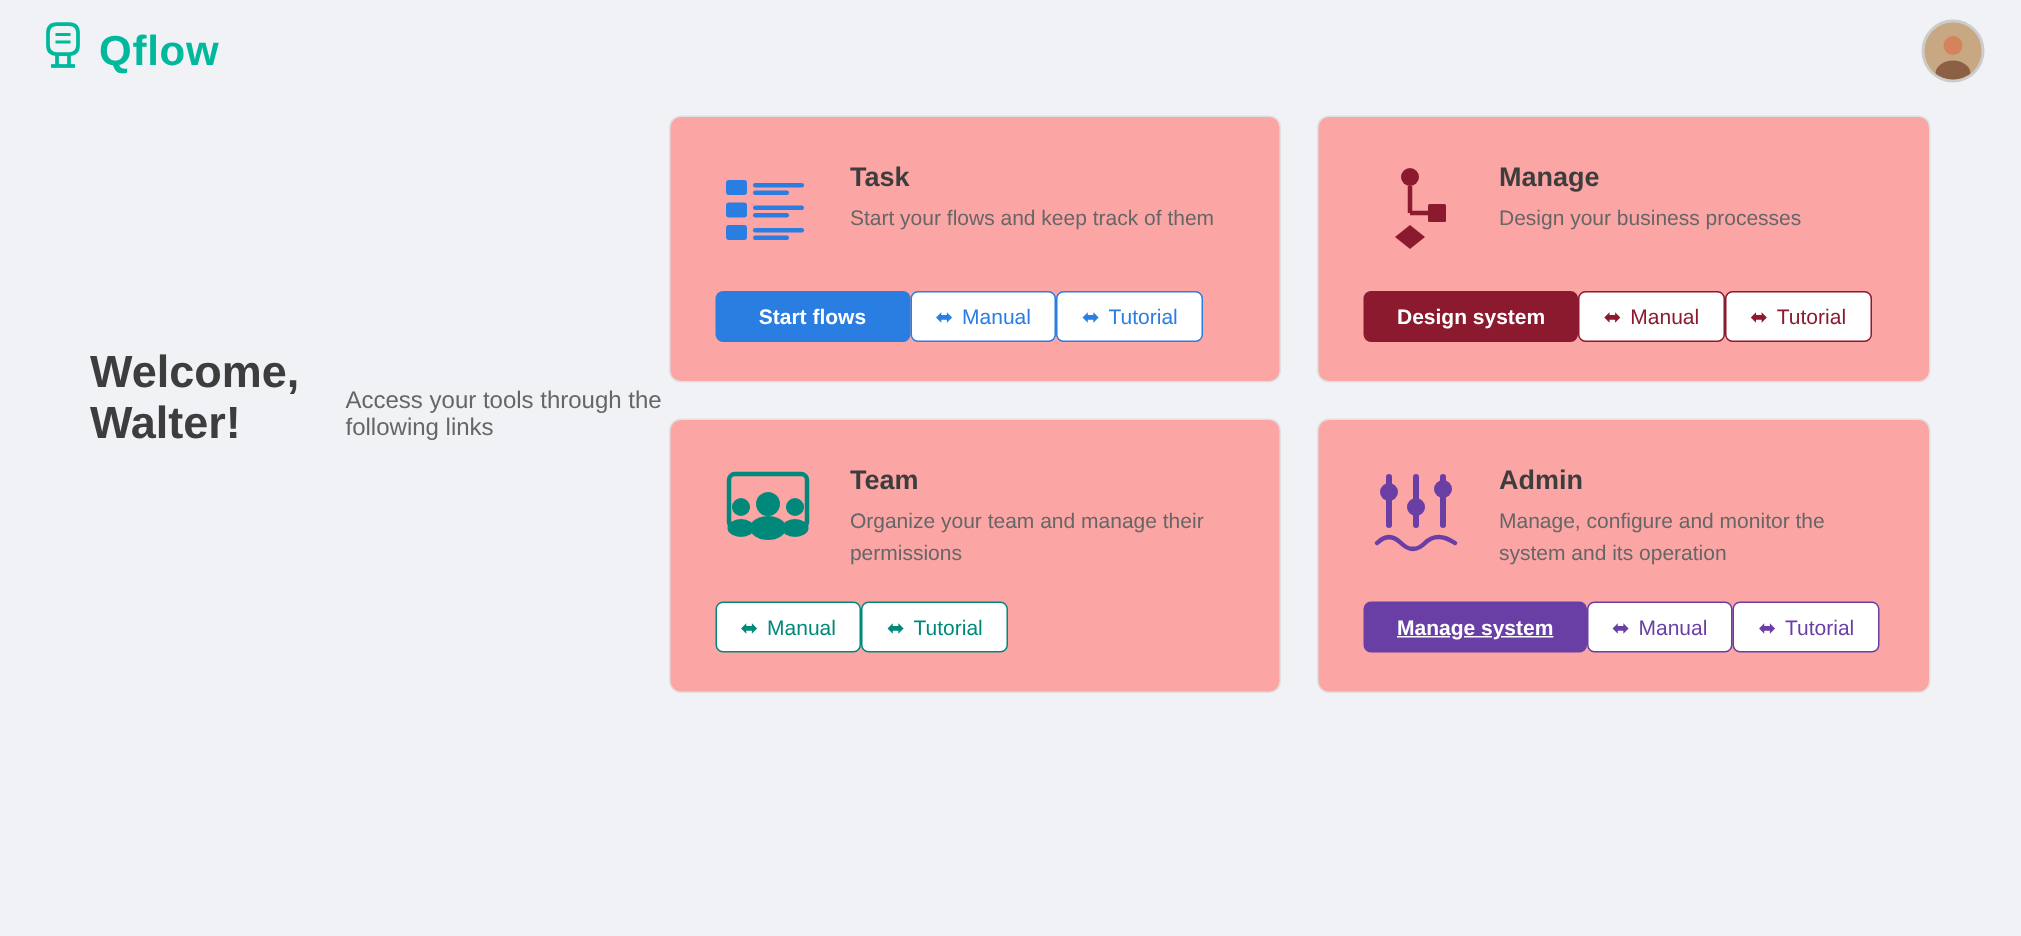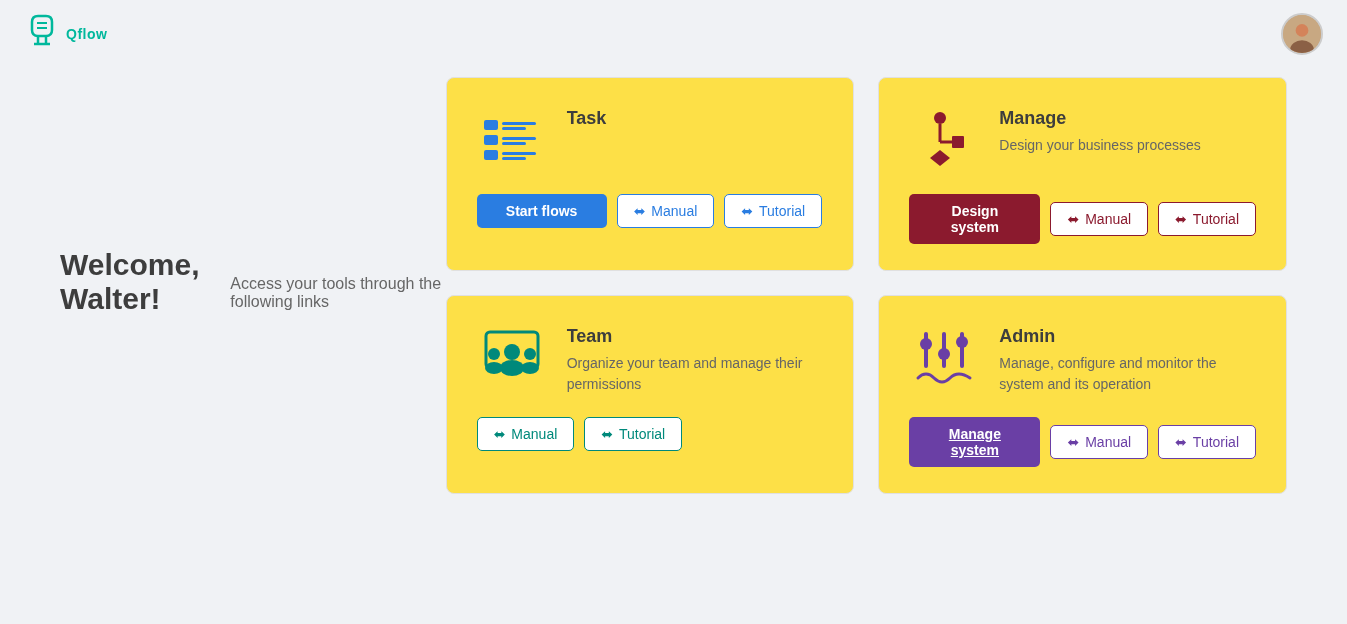--- a/index.html
+++ b/index.html
@@ -21,21 +21,21 @@
       align-items: center;
       gap: 6px;
     }
     .logo-icon {
       color: #00b89c;
       font-size: 28px;
       font-weight: bold;
     }
     .logo-text {
       color: #00b89c;
-      font-size: 14px;
+      font-size: 28px;
       font-weight: 600;
       letter-spacing: 0.5px;
     }
     .avatar {
       width: 42px;
       height: 42px;
       border-radius: 50%;
       border: 2px solid #ccc;
       background: #c8a882;
       overflow: hidden;
@@ -62,21 +62,21 @@
       margin-top: 44px;
     }
     .cards-grid {
       display: grid;
       grid-template-columns: 1fr 1fr;
       gap: 24px;
       width: 100%;
       max-width: 1100px;
     }
     .card {
-      background: #fde047;
+      background: #fca5a5;
       border-radius: 8px;
       border: 1px solid #e0e0e0;
       padding: 30px 30px 26px 30px;
       display: flex;
       flex-direction: column;
       gap: 0;
     }
     .card-top {
       display: flex;
       align-items: flex-start;
@@ -96,21 +96,20 @@
       color: #3d3d3d;
       margin-bottom: 6px;
     }
     .card-text p {
       font-size: 14px;
       color: #666;
       line-height: 1.5;
     }
     .card-actions {
       display: flex;
-      gap: 10px;
       align-items: center;
     }
     .btn-primary {
       padding: 9px 22px;
       border-radius: 5px;
       border: none;
       font-size: 14px;
       font-weight: 600;
       cursor: pointer;
       color: #fff;
@@ -187,20 +186,21 @@
             <rect x="4" y="27" width="14" height="10" rx="2" fill="#2a7de1"></rect>
             <rect x="22" y="29" width="34" height="3" rx="1.5" fill="#2a7de1"></rect>
             <rect x="22" y="34" width="24" height="3" rx="1.5" fill="#2a7de1"></rect>
             <rect x="4" y="42" width="14" height="10" rx="2" fill="#2a7de1"></rect>
             <rect x="22" y="44" width="34" height="3" rx="1.5" fill="#2a7de1"></rect>
             <rect x="22" y="49" width="24" height="3" rx="1.5" fill="#2a7de1"></rect>
           </svg>
         </div>
         <div class="card-text">
           <h2>Task</h2>
+          <p>Start your flows and keep track of them</p>
         </div>
       </div>
       <div class="card-actions">
         <button class="btn-primary btn-task">Start flows</button>
         <button class="btn-outline btn-outline-blue">
           <span>⬌</span>
           <span>Manual</span>
         </button>
         <button class="btn-outline btn-outline-blue">
           <span>⬌</span>

